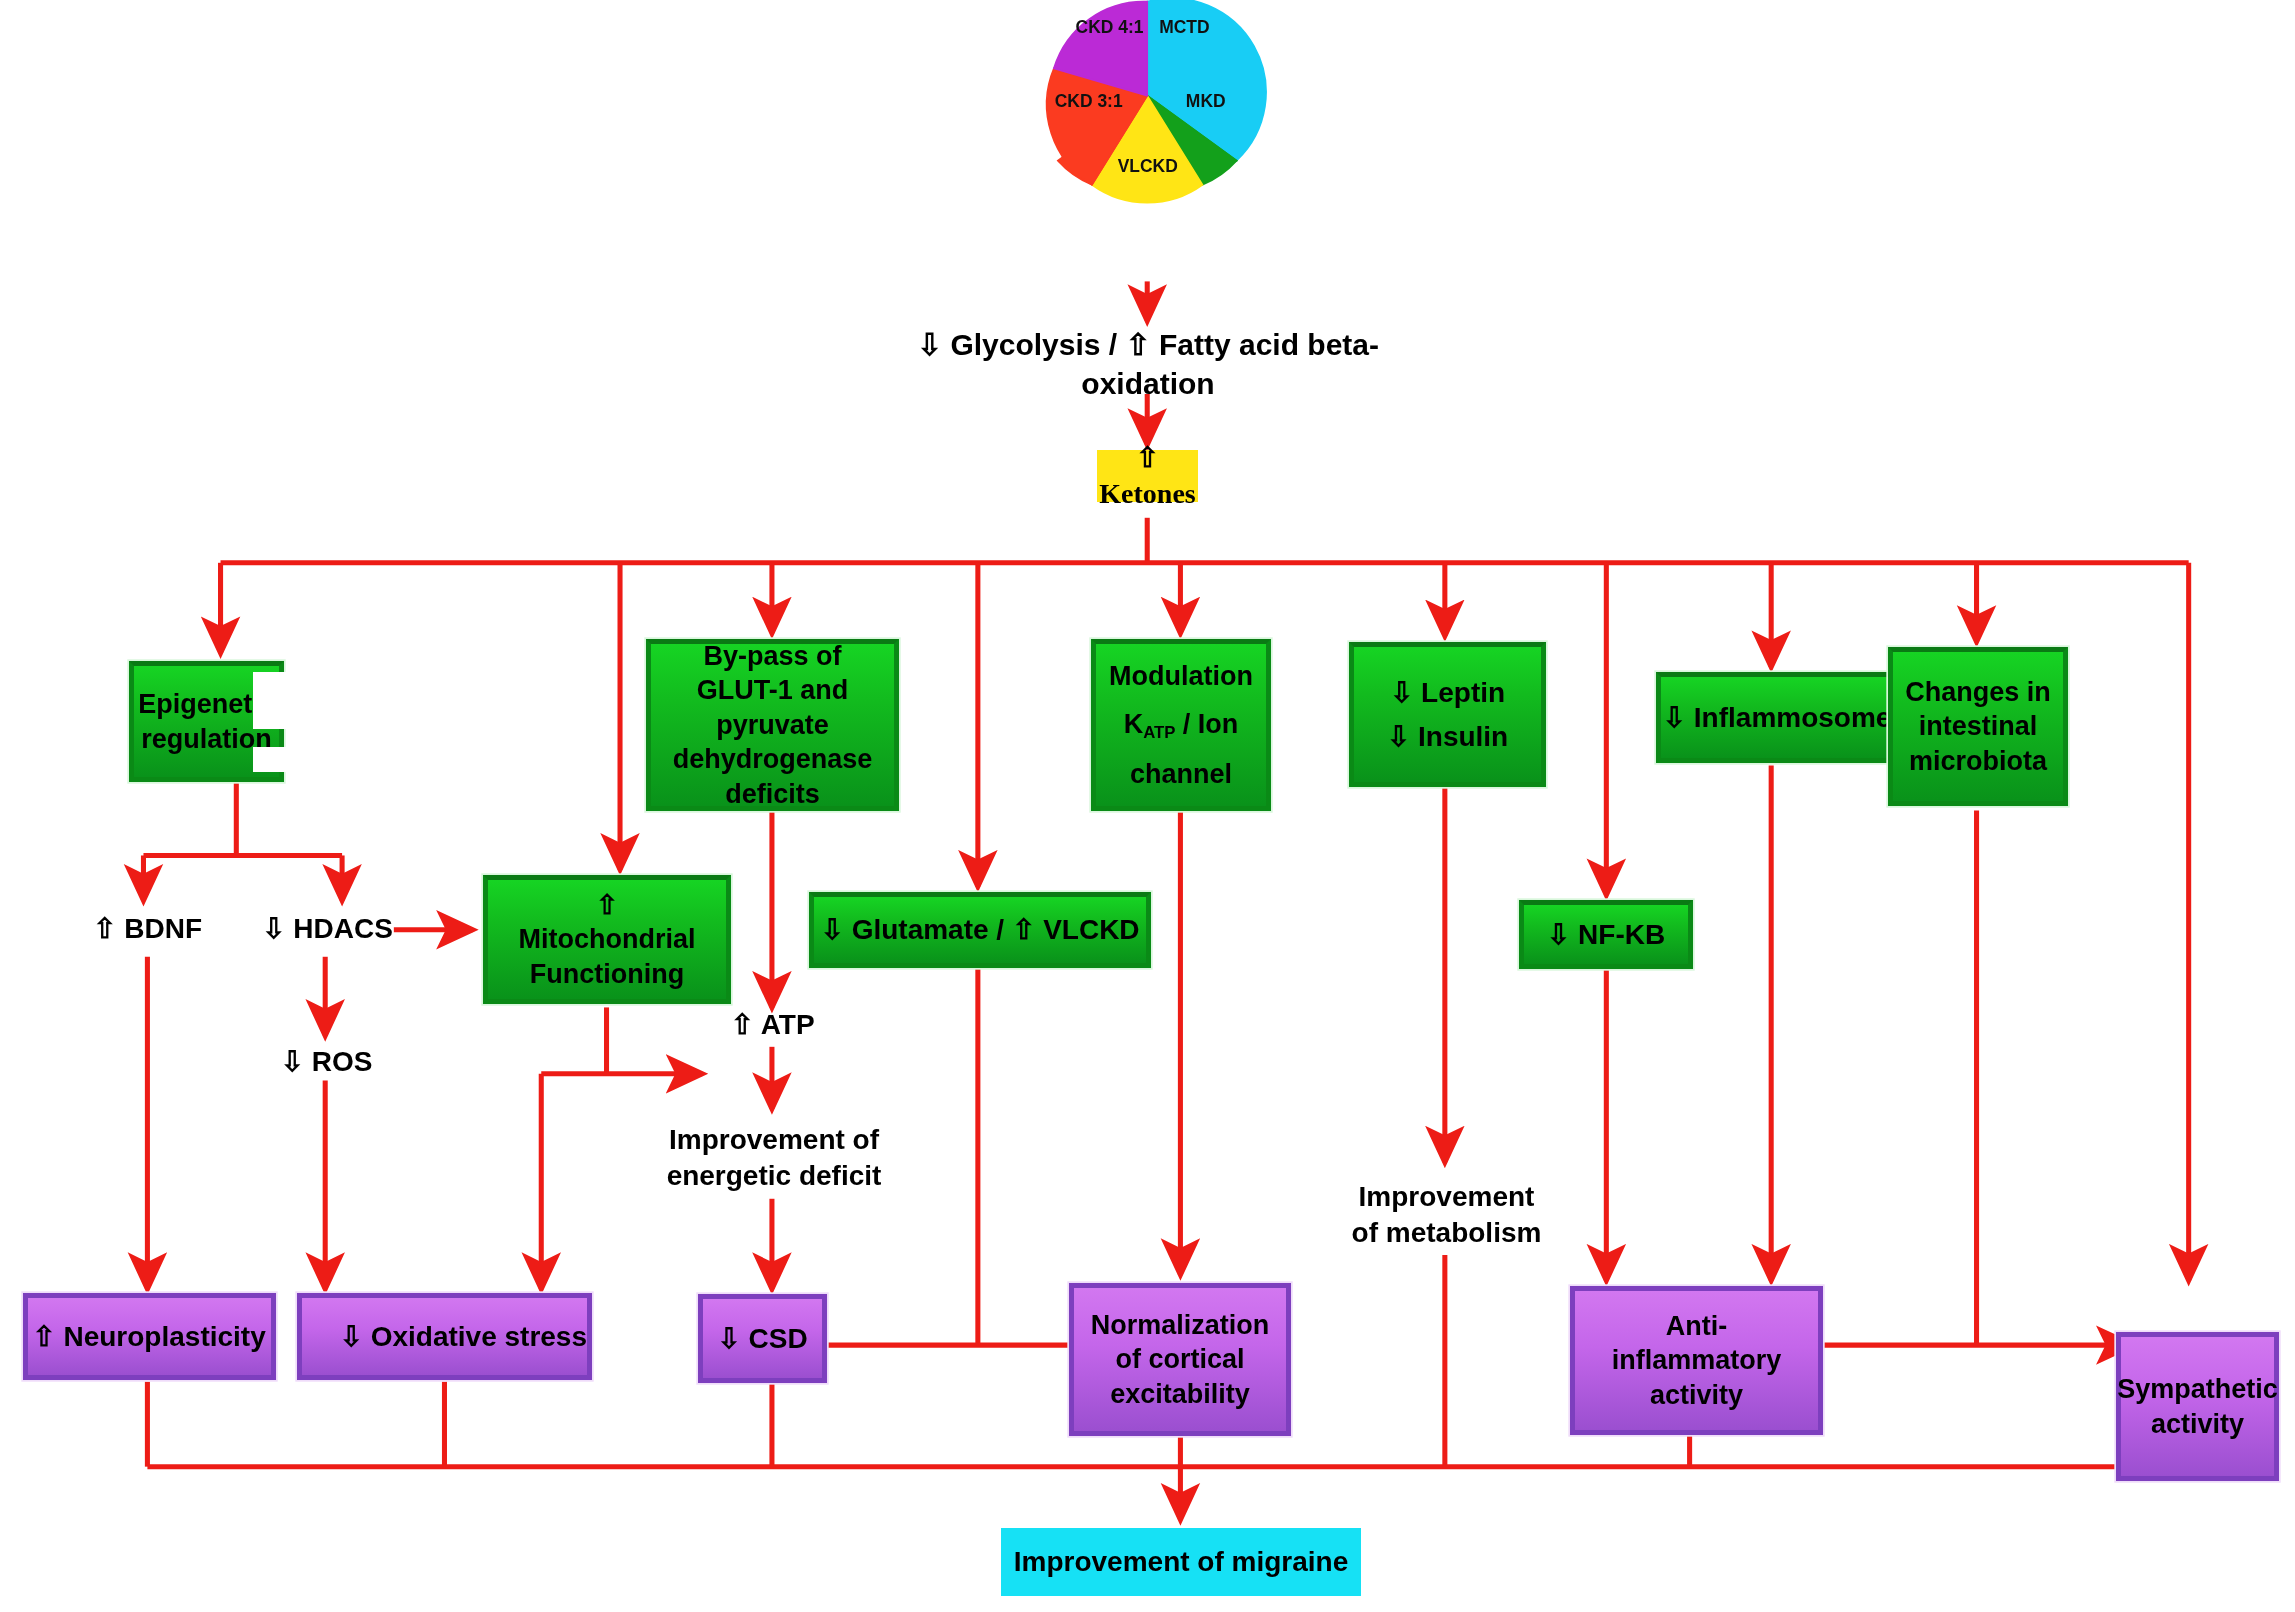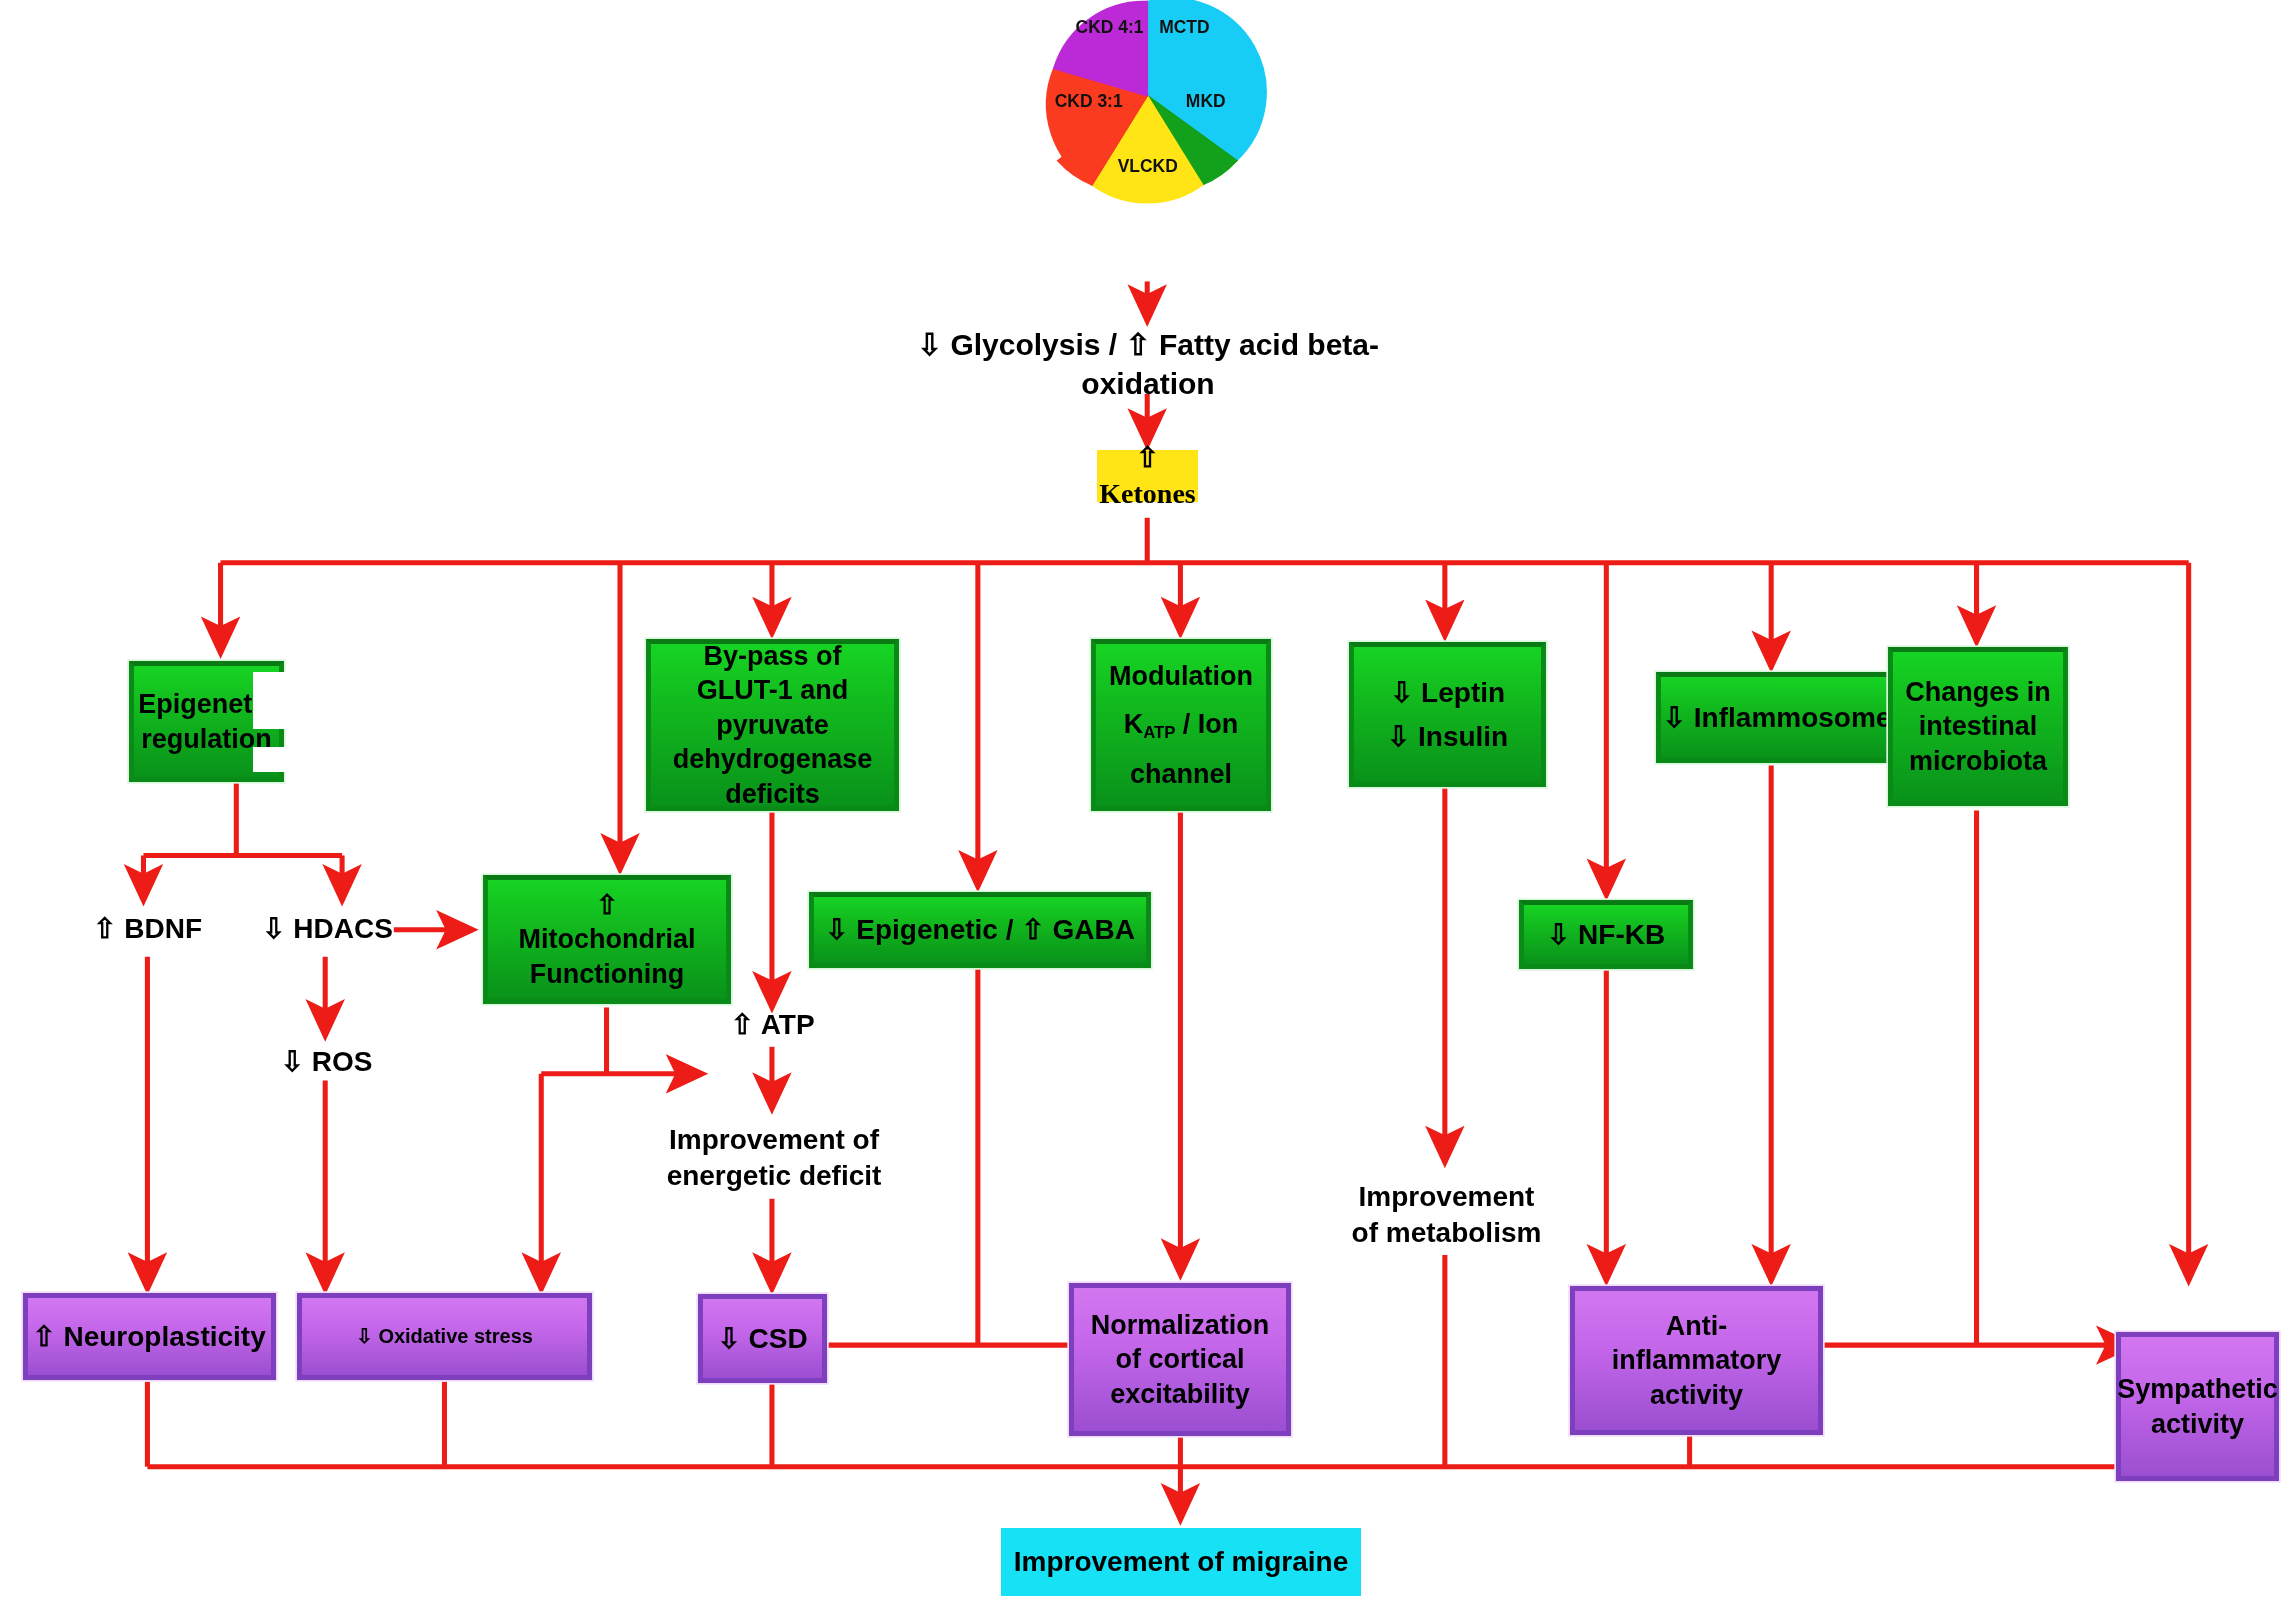--- a/index.html
+++ b/index.html
@@ -178,21 +178,21 @@
 
   <div class="node plain" style="left:253px;top:903px;width:149px;height:51px;font-size:28px;">
     <span>⇩ HDACS</span>
   </div>
 
   <div class="node green" style="left:483px;top:875px;width:248px;height:129px;font-size:27px;padding:0 17px;">
     <span>⇧ Mitochondrial Functioning</span>
   </div>
 
   <div class="node green" style="left:809px;top:892px;width:342px;height:76px;font-size:28px;">
-    <span>⇩ Epigenetic / ⇧ GABA</span>
+    <span>⇩ Glutamate / ⇧ VLCKD</span>
   </div>
 
   <div class="node green" style="left:1519px;top:900px;width:174px;height:69px;font-size:28px;">
     <span>⇩ NF-KB</span>
   </div>
 
   <div class="node plain" style="left:256px;top:1038px;width:141px;height:48px;font-size:28px;">
     <span>⇩ ROS</span>
   </div>
 
@@ -205,21 +205,21 @@
   </div>
 
   <div class="node plain" style="left:1351px;top:1171px;width:191px;height:87px;font-size:28px;">
     <span>Improvement of metabolism</span>
   </div>
 
   <div class="node purple" style="left:22.5px;top:1293px;width:253px;height:87px;font-size:28px;">
     <span>⇧ Neuroplasticity</span>
   </div>
 
-  <div class="node purple" style="left:297px;top:1293px;width:295px;height:87px;font-size:20px;">
+  <div class="node purple" style="left:297px;top:1293px;width:295px;height:87px;font-size:28px;justify-content:flex-end;">
     <span>⇩ Oxidative stress</span>
   </div>
 
   <div class="node purple" style="left:698px;top:1294px;width:129px;height:89px;font-size:28px;">
     <span>⇩ CSD</span>
   </div>
 
   <div class="node purple" style="left:1069px;top:1283px;width:222px;height:153px;font-size:27px;padding:0 9px;">
     <span>Normalization of cortical excitability</span>
   </div>

